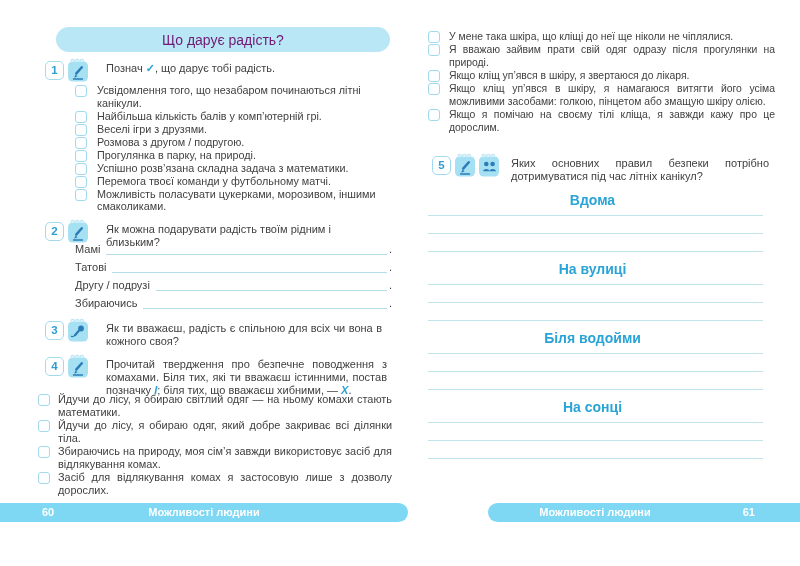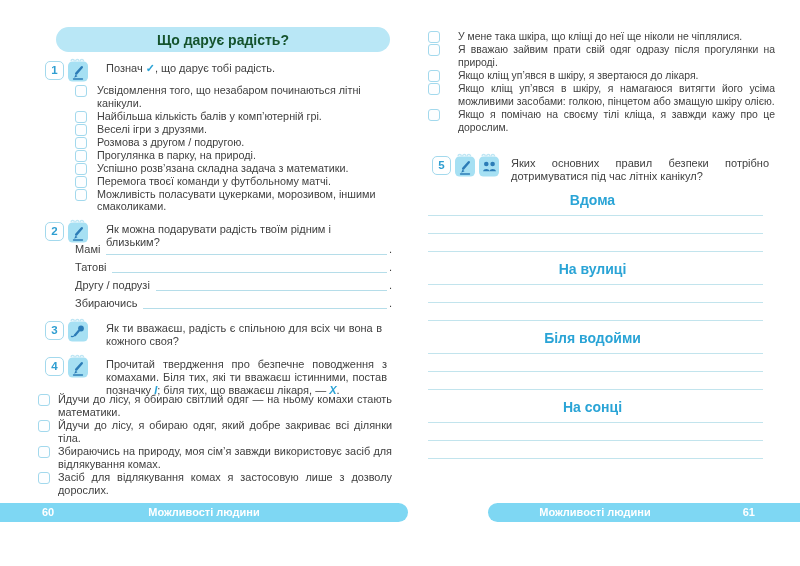--- a/index.html
+++ b/index.html
@@ -6,21 +6,21 @@
   body{
     width:800px;height:566px;background:#ffffff;position:relative;overflow:hidden;
     font-family:"Liberation Sans", sans-serif;color:#414141;
   }
   .page{position:absolute;top:0;height:566px;}
   #page-left{left:30px;width:362px;}
   #page-right{left:410px;width:365px;}
 
   
   .pill{margin:27px 0 0 26px;width:334px;height:25px;background:#b9e7f6;border-radius:13px;
-        text-align:center;line-height:26px;font-weight:bold;font-size:14px;color:#14532d;}
+        text-align:center;line-height:26px;font-weight:normal;font-size:14px;color:#701a75;}
 
   
   .task-row{display:flex;align-items:flex-start;}
   .badge{width:17px;height:17px;border:1.5px solid #a3d9ed;border-radius:5px;background:#fff;
          color:#2f9ed1;font-weight:bold;font-size:11.5px;text-align:center;line-height:17px;
          flex:none;margin-top:4px;}
   .ticon{flex:none;margin-left:4px;line-height:0;}
   .task-text{font-size:11px;line-height:13px;margin-top:5px;}
   #t1{margin:5px 0 0 15px;} #t1 .task-text{margin-left:18px;width:280px;}
   #t2{margin:5px 0 0 15px;} #t2 .task-text{margin-left:18px;width:281px;}
@@ -33,21 +33,21 @@
 
   
   .check-row{display:flex;}
   .cbx{width:10px;height:10px;border:1px solid #a3d9ed;border-radius:3px;background:#fdfeff;
        flex:none;margin-top:1px;}
   .checklist{margin:2px 0 0 45px;font-size:10.8px;line-height:12.8px;}
   .checklist .ctext{margin-left:10px;width:295px;}
   .statements{margin:-4px 0 0 8px;font-size:10.9px;line-height:13px;}
   .statements .ctext{margin-left:8px;width:334px;text-align:justify;}
   .statements-r{margin:30px 0 0 18px;font-size:10.4px;line-height:13px;}
-  .statements-r .ctext{margin-left:18px;width:326px;text-align:justify;}
+  .statements-r .ctext{margin-left:9px;width:326px;text-align:justify;}
 
   
   .fill-rows{margin:-10px 0 0 45px;width:317px;font-size:11px;}
   .fill-row{display:flex;height:18px;text-align:center;}
   .fill-label{line-height:20px;flex:none;}
   .fill-line{flex:1;border-bottom:1px solid #b5dde9;margin:0 2px 2px 6px;}
   .fill-dot{line-height:20px;flex:none;}
 
   
   #sections{margin-top:8px;}
@@ -180,21 +180,21 @@
     <span class="badge">4</span>
     <span class="ticon">
       <svg width="20" height="25" viewBox="0 0 20 25">
         <path d="M3 4.2a1.7 1.7 0 0 1 3.4 0M7.6 4.2a1.7 1.7 0 0 1 3.4 0M12.2 4.2a1.7 1.7 0 0 1 3.4 0" fill="none" stroke="#bfe6f4" stroke-width="1.3"></path>
         <rect y="4.5" width="20" height="20" rx="4.5" fill="#a6e0f3"></rect>
         <line x1="13.8" y1="10.2" x2="8.2" y2="16.6" stroke="#2c7cb7" stroke-width="2.4" stroke-linecap="round"></line>
         <path d="M7.6 17.4l-1.4 3.4 3.3-1.6z" fill="#2c7cb7"></path>
         <line x1="5.5" y1="22" x2="14.5" y2="22" stroke="#2c7cb7" stroke-width="1.3" stroke-linecap="round"></line>
       </svg>
     </span>
-    <div class="task-text"><span>Прочитай твердження про безпечне поводження з комахами. Біля тих, які ти вважаєш істинними, постав позначку </span><span class="accent-i">І</span><span>; біля тих, що вважаєш лікаря, — </span><span class="accent-i">X</span><span>.</span></div>
+    <div class="task-text"><span>Прочитай твердження про безпечне поводження з комахами. Біля тих, які ти вважаєш істинними, постав позначку </span><span class="accent-i">І</span><span>; біля тих, що вважаєш хибними, — </span><span class="accent-i">X</span><span>.</span></div>
   </div>
 
   <div class="statements">
       <div class="check-row">
     <span class="cbx"></span>
     <span class="ctext">Йдучи до лісу, я обираю світлий одяг — на ньому комахи стають математики.</span>
   </div>
       <div class="check-row">
     <span class="cbx"></span>
     <span class="ctext">Йдучи до лісу, я обираю одяг, який добре закриває всі ділянки тіла.</span>

